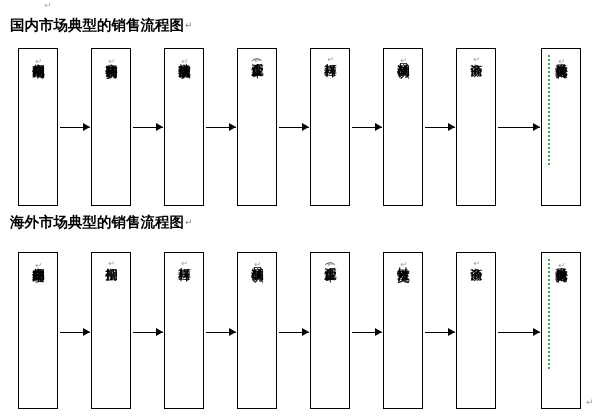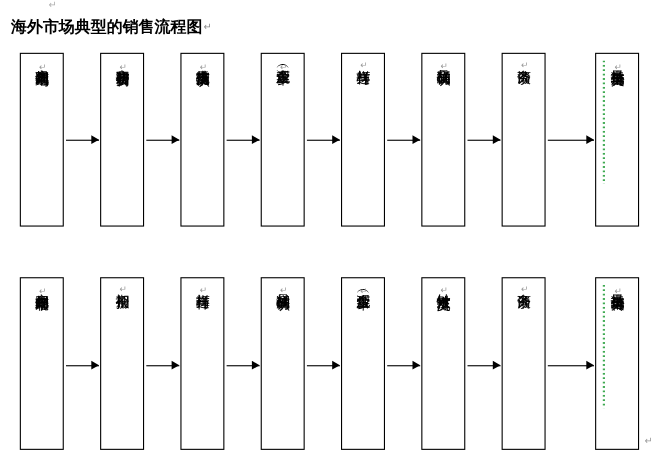--- a/index.html
+++ b/index.html
@@ -144,21 +144,21 @@
   }
 </style>
 </head>
 <body>
 
 <div class="page">
 
   <span class="top-mark">↵</span>
 
   <div class="section-title" id="title-1">
-    <span>海外市场典型的销售流程图</span><span class="pilcrow">↵</span>
+    <span>国内市场典型的销售流程图</span><span class="pilcrow">↵</span>
   </div>
 
   <div class="flow-row" id="row-1">
       <div class="node" style="left: 18px;">
         <span class="node-text">客户规划与电话预约<span class="pilcrow">↵</span></span>
       </div>
       <div class="arrow" style="left: 60px; width: 30px;">
         <div class="shaft"></div>
         <div class="head"></div>
       </div>
@@ -202,20 +202,23 @@
       </div>
       <div class="arrow" style="left: 498px; width: 42px;">
         <div class="shaft"></div>
         <div class="head"></div>
       </div>
       <div class="node flagged" style="left: 541px;">
         <span class="node-text">小批量试单与转大量<span class="pilcrow">↵</span></span>
       </div>
     </div>
 
+  <div class="section-title" id="title-2">
+    <span>海外市场典型的销售流程图</span><span class="pilcrow">↵</span>
+  </div>
 
   <div class="flow-row" id="row-2">
       <div class="node" style="left: 18px;">
         <span class="node-text">客户规划与邮件联络<span class="pilcrow">↵</span></span>
       </div>
       <div class="arrow" style="left: 60px; width: 30px;">
         <div class="shaft"></div>
         <div class="head"></div>
       </div>
       <div class="node" style="left: 91px;">

